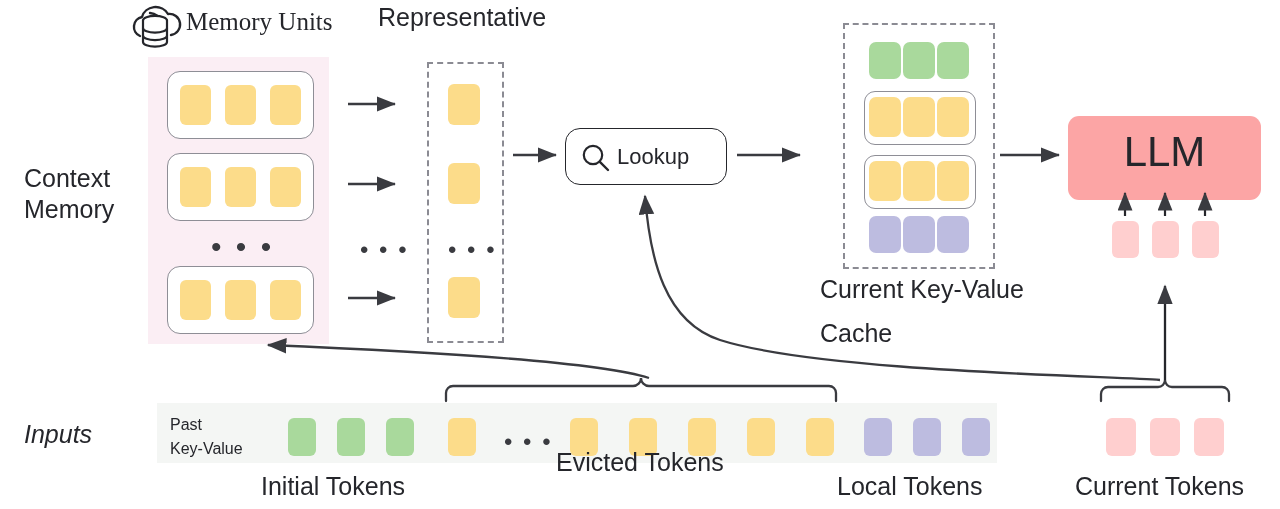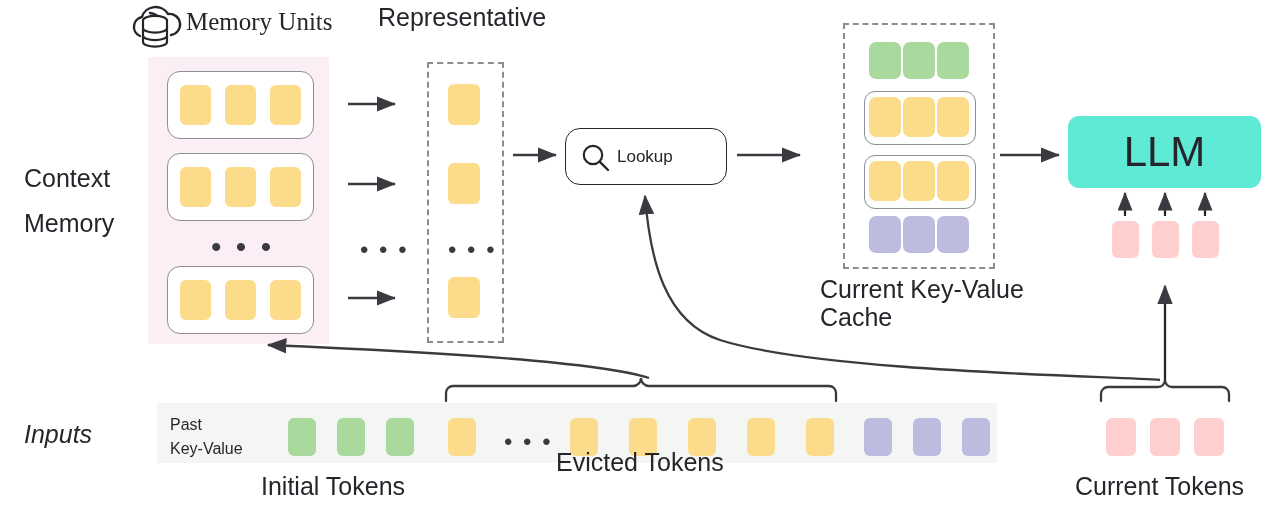--- a/index.html
+++ b/index.html
@@ -58,26 +58,26 @@
   }
   #lookup{
     position:absolute;
     left:565px;top:128px;width:160px;height:55px;
     border:1.7px solid #25262b;
     border-radius:15px;
     background:#ffffff;
   }
   #lookup .txt{
     position:absolute;left:51px;top:12px;
-    font-size:17px;line-height:31px;color:#25262b;
+    font-size:22px;line-height:31px;color:#25262b;
   }
   #llm{
     position:absolute;
-    left:1068px;top:116px;width:193px;height:72px;
-    background:#5eead4;
+    left:1068px;top:116px;width:193px;height:84px;
+    background:#fca5a5;
     border-radius:11px;
   }
   #llm .txt{
     position:absolute;left:0;top:13px;width:193px;
     text-align:center;font-size:42px;line-height:46px;color:#25262b;
   }
   #inputbar{
     left:157px;top:403px;width:840px;height:60px;
     background:#f4f6f4;
   }
@@ -107,21 +107,21 @@
       <path d="M17,14.5 V36 a12,4.6 0 0 0 24,0 V14.5"></path>
       <path d="M17,22 a12,4.6 0 0 0 24,0"></path>
       <path d="M17,29.5 a12,4.6 0 0 0 24,0"></path>
     </g>
   </svg>
   <div class="lbl" style="left:186px;top:7px;font-family:Liberation Serif, serif;">Memory Units</div>
 
   <div class="lbl c" style="left:378px;top:2px;width:176px;">Representative</div>
 
   <div class="lbl" style="left:24px;top:163px;">Context</div>
-  <div class="lbl" style="left:24px;top:208px;">Memory</div>
+  <div class="lbl" style="left:24px;top:194px;">Memory</div>
 
   <div class="abs" id="ctxbg"></div>
 
   <div class="munit" style="left:167px;top:71px;width:145px;height:66px;">
     <div class="tok" style="left:12px;top:13px;width:31px;height:40px;background:#fcdc8a;"></div>
     <div class="tok" style="left:57px;top:13px;width:31px;height:40px;background:#fcdc8a;"></div>
     <div class="tok" style="left:102px;top:13px;width:31px;height:40px;background:#fcdc8a;"></div>
   </div>
 
   <div class="munit" style="left:167px;top:153px;width:145px;height:66px;">
@@ -186,21 +186,21 @@
   <div class="kvrow-box" style="left:864px;top:155px;width:110px;height:52px;"></div>
   <div class="tok sq" style="left:869px;top:161px;width:32px;height:40px;background:#fcdc8a;"></div>
   <div class="tok sq" style="left:903px;top:161px;width:32px;height:40px;background:#fcdc8a;"></div>
   <div class="tok sq" style="left:937px;top:161px;width:32px;height:40px;background:#fcdc8a;"></div>
 
   <div class="tok sq" style="left:869px;top:216px;width:32px;height:37px;background:#bdbce0;"></div>
   <div class="tok sq" style="left:903px;top:216px;width:32px;height:37px;background:#bdbce0;"></div>
   <div class="tok sq" style="left:937px;top:216px;width:32px;height:37px;background:#bdbce0;"></div>
 
   <div class="lbl c" style="left:820px;top:274px;width:194px;">Current Key-Value</div>
-  <div class="lbl c" style="left:820px;top:302px;width:194px;">Cache</div>
+  <div class="lbl c" style="left:820px;top:318px;width:194px;">Cache</div>
 
   <div id="llm">
     <div class="txt">LLM</div>
   </div>
 
   <div class="tok" style="left:1112px;top:221px;width:27px;height:37px;background:#ffcfcf;"></div>
   <div class="tok" style="left:1152px;top:221px;width:27px;height:37px;background:#ffcfcf;"></div>
   <div class="tok" style="left:1192px;top:221px;width:27px;height:37px;background:#ffcfcf;"></div>
 
   <svg class="ov" aria-hidden="true">
@@ -233,20 +233,21 @@
   <div class="tok" style="left:864px;top:418px;width:28px;height:38px;background:#bdbce0;"></div>
   <div class="tok" style="left:913px;top:418px;width:28px;height:38px;background:#bdbce0;"></div>
   <div class="tok" style="left:962px;top:418px;width:28px;height:38px;background:#bdbce0;"></div>
 
   <div class="tok" style="left:1106px;top:418px;width:30px;height:38px;background:#ffcfcf;"></div>
   <div class="tok" style="left:1150px;top:418px;width:30px;height:38px;background:#ffcfcf;"></div>
   <div class="tok" style="left:1194px;top:418px;width:30px;height:38px;background:#ffcfcf;"></div>
 
   <div class="lbl c" style="left:261px;top:471px;width:180px;">Initial Tokens</div>
   <div class="lbl c" style="left:556px;top:447px;width:180px;">Evicted Tokens</div>
+  <div class="lbl c" style="left:837px;top:471px;width:180px;">Local Tokens</div>
   <div class="lbl c" style="left:1075px;top:471px;width:190px;">Current Tokens</div>
 
   <svg class="ov" aria-hidden="true">
 
     <g stroke="#3a3b40" stroke-width="2.3" fill="none" stroke-linecap="round">
       <path d="M446,401 v-8 a7,7 0 0 1 7,-7 H633 a8,8 0 0 0 8,-8 a8,8 0 0 0 8,8 H829 a7,7 0 0 1 7,7 v8"></path>
     </g>
 
     <g stroke="#3a3b40" stroke-width="2.3" fill="none" marker-end="url(#ah2)">
       <path d="M649,378 C600,362 440,352 268,345"></path>

